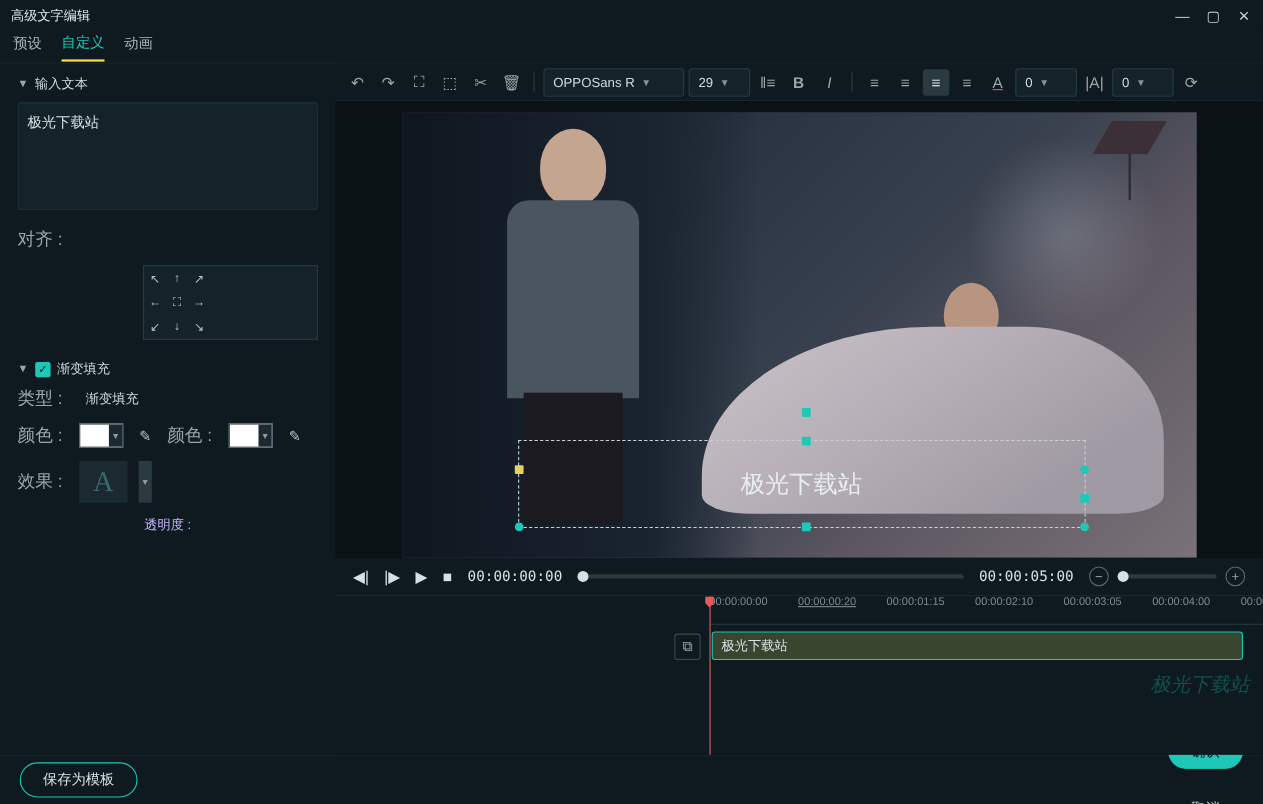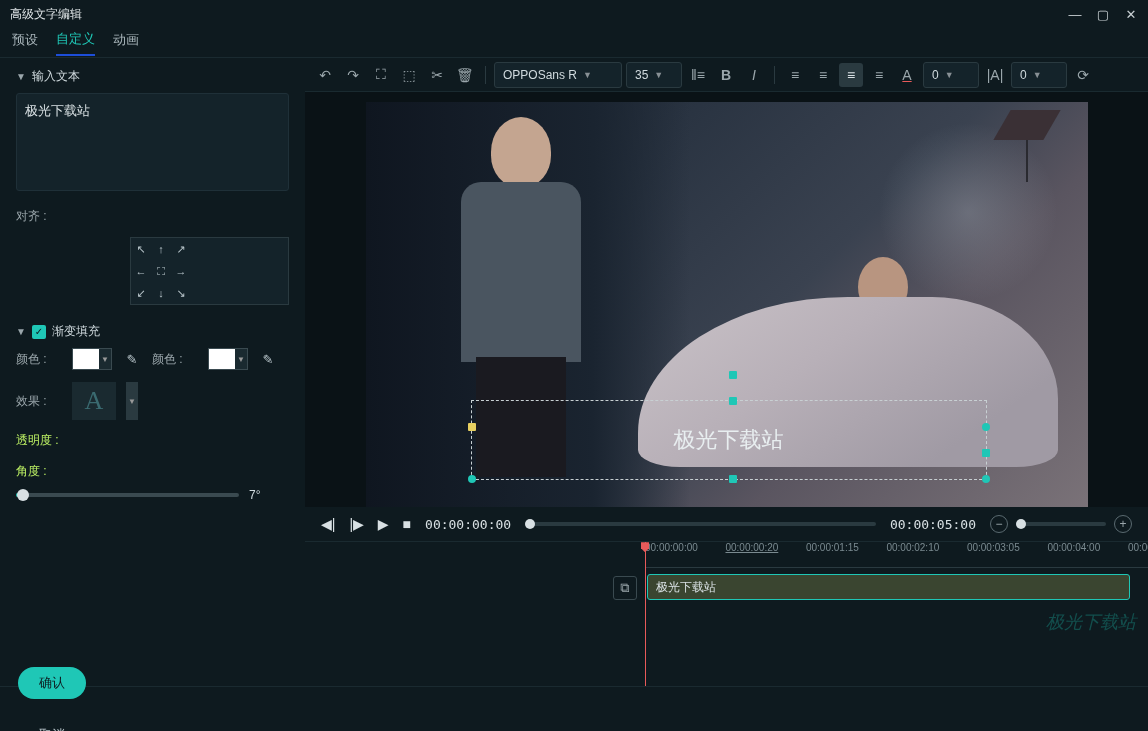--- a/index.html
+++ b/index.html
@@ -3,41 +3,41 @@
 <meta charset="utf-8">
 <style>
 * { margin: 0; padding: 0; box-sizing: border-box; font-family: "Microsoft YaHei", sans-serif; }
 body { background: #0e1a1f; color: #b8c5ca; font-size: 13px; overflow: hidden; width: 1148px; height: 731px; }
 .titlebar { height: 28px; display: flex; align-items: center; justify-content: space-between; padding: 0 10px; background: #0e1a1f; }
 .titlebar-title { font-size: 12px; color: #e0e6e8; }
 .window-controls { display: flex; gap: 14px; }
 .window-btn { width: 14px; height: 14px; display: flex; align-items: center; justify-content: center; color: #c8d0d3; cursor: pointer; font-size: 13px; }
 .tabsrow { height: 30px; display: flex; align-items: center; padding-left: 12px; border-bottom: 1px solid #1a2a30; gap: 18px; }
 .tab { color: #a8b5ba; font-size: 13px; cursor: pointer; padding-bottom: 6px; }
-.tab.active { color: #1fc7b6; border-bottom: 2px solid #1d4ed8; }
+.tab.active { color: #1fc7b6; border-bottom: 2px solid #fde047; }
 .main { display: flex; height: 628px; }
 .sidebar { width: 305px; background: #0e1a1f; overflow-y: auto; padding: 10px 16px; }
 .section { margin-bottom: 14px; }
 .section-header { display: flex; align-items: center; gap: 6px; margin-bottom: 8px; color: #d0dade; font-size: 12px; }
 .caret { font-size: 10px; color: #9aa6ab; }
 .textarea-box { background: #14232a; border: 1px solid #1f3038; border-radius: 3px; width: 100%; height: 98px; padding: 8px; color: #d8e0e3; font-size: 13px; resize: none; }
 .row { display: flex; align-items: center; margin-bottom: 12px; gap: 10px; }
-.label { color: #9aa6ab; font-size: 12px; width: 46px; }
+.label { color: #9aa6ab; font-size: 16px; width: 46px; }
 .align-grid { display: grid; grid-template-columns: repeat(3, 20px); gap: 0; border: 1px solid #2a3a40; background: #14232a; margin-left: 114px; }
 .align-cell { width: 20px; height: 22px; display: flex; align-items: center; justify-content: center; font-size: 11px; color: #b8c5ca; cursor: pointer; }
 .checkbox { width: 14px; height: 14px; background: #1fc7b6; border-radius: 2px; display: flex; align-items: center; justify-content: center; color: #0e1a1f; font-size: 10px; }
 .select-box { background: transparent; border: none; color: #d0dade; font-size: 12px; padding: 2px 6px; }
 .color-swatch { width: 40px; height: 22px; display: flex; align-items: center; border: 1px solid #3a4a50; background: #fff; }
 .color-swatch .dd { width: 12px; background: #1a2a30; height: 100%; display: flex; align-items: center; justify-content: center; color: #999; font-size: 8px; }
 .color-swatch .sw { flex: 1; background: #fff; }
 .eyedrop { width: 20px; height: 22px; display: flex; align-items: center; justify-content: center; color: #b8c5ca; cursor: pointer; }
 .effect-box { width: 44px; height: 38px; background: #1a2a30; display: flex; align-items: center; justify-content: center; font-size: 26px; font-family: serif; color: #3a6a70; }
 .effect-dd { width: 12px; height: 38px; background: #2a3a40; display: flex; align-items: center; justify-content: center; color: #999; font-size: 8px; }
 .slider-row { margin-bottom: 14px; }
-.slider-label { color: #bef264; font-size: 12px; margin-bottom: 8px; display: block; }
+.slider-label { color: #c4b5fd; font-size: 12px; margin-bottom: 8px; display: block; text-align: center; }
 .slider-wrap { display: flex; align-items: center; gap: 10px; }
 .slider { flex: 1; height: 4px; background: #3a4a50; position: relative; border-radius: 2px; }
 .slider-fill { height: 100%; background: #1fc7b6; border-radius: 2px; }
 .slider-thumb { width: 12px; height: 12px; border-radius: 50%; background: #d8e0e3; position: absolute; top: -4px; transform: translateX(-6px); }
 .slider-val { width: 40px; text-align: left; color: #d0dade; font-size: 12px; }
 .content { flex: 1; display: flex; flex-direction: column; background: #0a1216; position: relative; }
 .toolbar { height: 40px; display: flex; align-items: center; padding: 0 8px; gap: 4px; background: #0e1a1f; border-bottom: 1px solid #1a2a30; }
 .tbtn { width: 24px; height: 24px; display: flex; align-items: center; justify-content: center; color: #9aa6ab; cursor: pointer; font-size: 14px; border-radius: 3px; }
 .tbtn.active { background: #2a3a40; color: #d8e0e3; }
 .tsep { width: 1px; height: 18px; background: #2a3a40; margin: 0 4px; }
@@ -131,20 +131,24 @@
       <div class="align-cell">↘</div>
     </div>
 
     <div class="section" style="margin-top:18px;">
       <div class="section-header">
         <span class="caret">▼</span>
         <span class="checkbox">✓</span>
         <span>渐变填充</span>
       </div>
 
+      <div class="row">
+        <span class="label">类型 :</span>
+        <span class="select-box">渐变填充</span>
+      </div>
 
       <div class="row">
         <span class="label">颜色 :</span>
         <div class="color-swatch">
             <div class="sw"></div>
             <div class="dd">▼</div>
           </div>
         <div class="eyedrop">✎</div>
         <span class="label">颜色 :</span>
         <div class="color-swatch">
@@ -158,48 +162,38 @@
         <span class="label">效果 :</span>
         <div class="effect-box">A</div>
         <div class="effect-dd">▼</div>
       </div>
 
       <div class="slider-row">
         <span class="slider-label">透明度 :</span>
       </div>
 
 
-      <div class="slider-row">
-        <span class="slider-label">角度 :</span>
-        <div class="slider-wrap">
-          <div class="slider">
-            <div class="slider-fill" style="width:3%;"></div>
-            <div class="slider-thumb" style="left:3%;"></div>
-          </div>
-          <span class="slider-val">7°</span>
-        </div>
-      </div>
     </div>
   </div>
 
   <div class="content">
     <div class="toolbar">
       <div class="tbtn">↶</div>
       <div class="tbtn">↷</div>
       <div class="tbtn">⛶</div>
       <div class="tbtn">⬚</div>
       <div class="tbtn">✂</div>
       <div class="tbtn">🗑</div>
       <div class="tsep"></div>
       <div class="font-select" style="width:128px;">
         <span>OPPOSans R</span>
           <span class="dd">▼</span>
       </div>
       <div class="font-select" style="width:56px;">
-        <span>35</span>
+        <span>29</span>
           <span class="dd">▼</span>
       </div>
       <div class="tbtn">‖≡</div>
       <div class="tbtn">
           <b>B</b>
         </div>
       <div class="tbtn">
           <i>I</i>
         </div>
       <div class="tsep"></div>
@@ -290,17 +284,18 @@
             <div class="playhead-top"></div>
           </div>
         <div class="clip">极光下载站</div>
       </div>
     </div>
     <div class="watermark">极光下载站</div>
   </div>
 </div>
 
 <div class="bottom-bar">
+  <div class="btn btn-outline">保存为模板</div>
   <div class="bottom-right">
     <div class="btn btn-primary">确认</div>
     <div class="btn btn-ghost">取消</div>
   </div>
 </div>
 
 </body></html>

